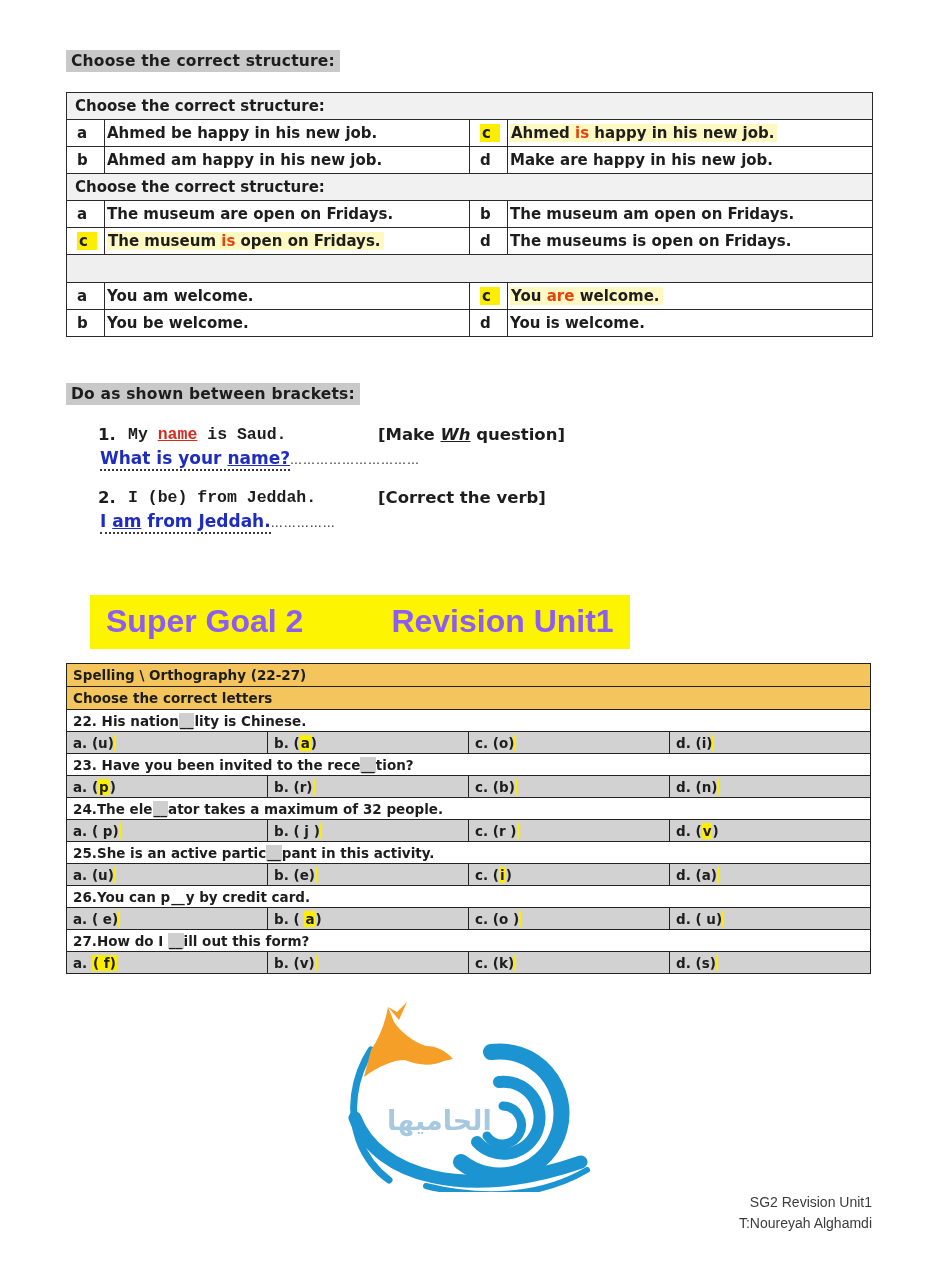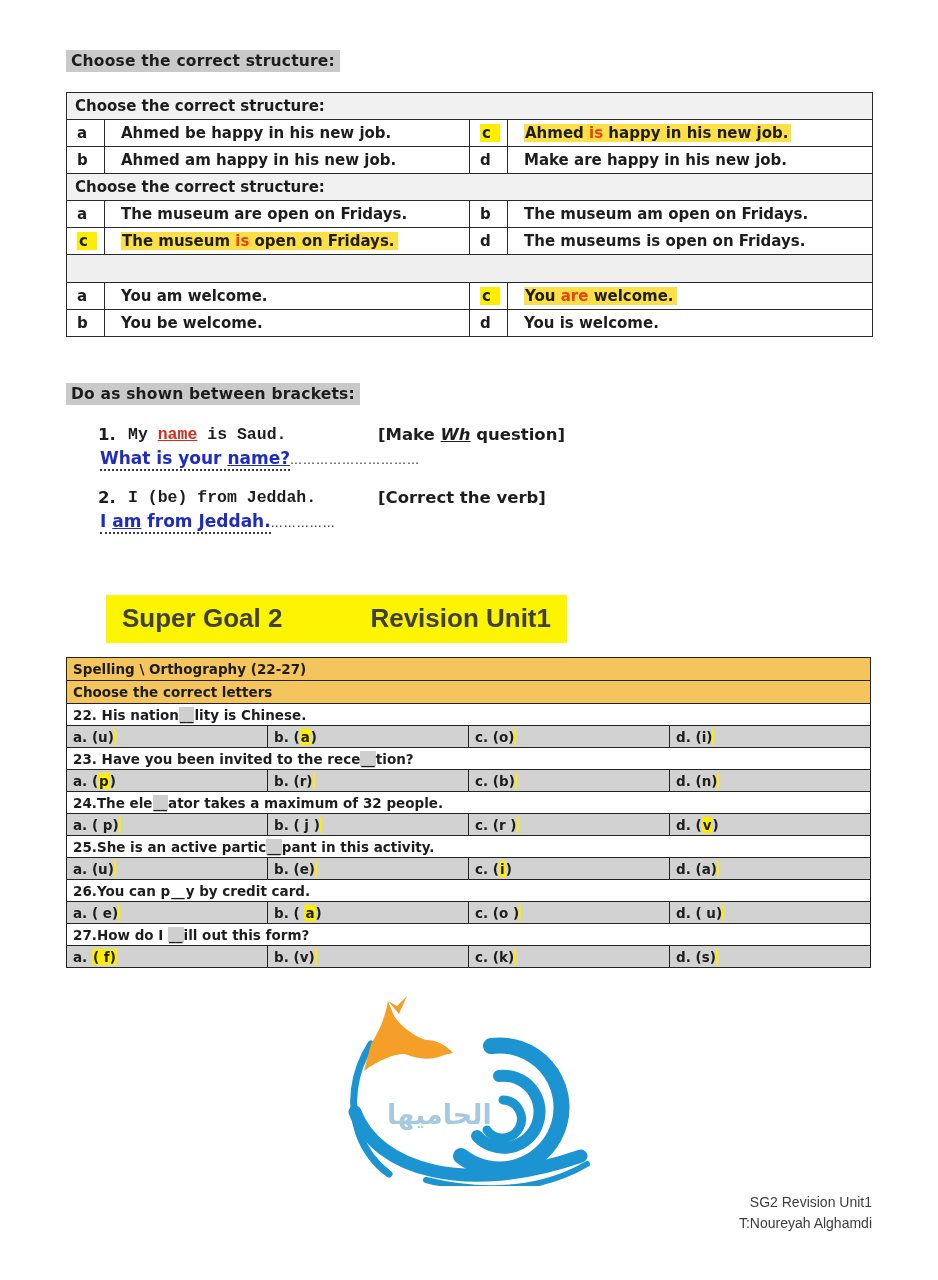--- a/index.html
+++ b/index.html
@@ -10,42 +10,42 @@
   
   .hwrap{margin:0;}
   .hwrap.first{padding-top:50px;}
   .h-gray{display:inline-block;background:#c9c9c9;padding:2px 5px;font-weight:700;font-size:15.5px;letter-spacing:.2px;}
 
   
   table.st{margin-top:20px;border-collapse:collapse;table-layout:fixed;width:806px;font-size:15px;font-weight:600;}
   table.st td{border:1.5px solid #2a2a2a;height:26px;padding:0 4px;overflow:hidden;white-space:nowrap;}
   table.st td.hd{background:#f1f1f1;padding-left:8px;}
   table.st td.lt{padding-left:10px;}
-  table.st td.tx{padding-left:16px;}
+  table.st td.tx{padding-left:2px;}
   table.st tr.empty td{background:#efefef;height:27px;}
   .yl{background:#fdee00;padding:0 9px 0 2px;}
-  .ymark{background:#fde047;padding:0 3px 0 1px;}
+  .ymark{background:#fef9c3;padding:0 3px 0 1px;}
   .rd{color:#e8430f;}
 
   
   .bsec{margin-top:46px;}
   .qline{display:flex;margin:20px 0 2px 32px;font-size:16.5px;font-weight:600;}
   .qline .num{width:30px;}
   .qline .qtext{width:250px;font-family:Liberation Mono, monospace;}
   .redword{color:#d62a1c;text-decoration:underline;}
   .wh{font-weight:800;font-style:italic;text-decoration:underline;}
   .ansline{margin:4px 0 10px 34px;font-size:17px;font-weight:700;color:#1f2dbf;}
   .aline{border-bottom:2px dotted #3b3b3b;padding-bottom:1px;}
   .aline .bld{font-weight:700;}
   .aline u{text-decoration:underline;}
   .dots{color:#2e2e2e;font-size:12px;font-weight:400;letter-spacing:1px;}
 
   
-  .banner{margin:54px 0 0 40px;display:inline-block;background:#fcf400;padding:8px 16px 9px 16px;
-          font-family:"Liberation Sans",sans-serif;font-weight:700;font-size:26px;color:#404040;}
+  .banner{margin:54px 0 0 24px;display:inline-block;background:#fcf400;padding:8px 16px 9px 16px;
+          font-family:"Liberation Sans",sans-serif;font-weight:700;font-size:32px;color:#8b5cf6;}
   .banner .bright{margin-left:88px;}
 
   
   table.sp{margin-top:14px;border-collapse:collapse;table-layout:fixed;width:672px;font-size:13.5px;font-weight:600;}
   table.sp td{border:1px solid #222;padding:1px 6px;height:19px;overflow:hidden;white-space:nowrap;}
   table.sp tr.oh td{background:#f4c55c;height:20px;}
   table.sp tr.qrow td{background:#ffffff;}
   table.sp tr.orow td{background:#d2d2d2;}
   .gap{background:#cfcfcf;padding:0 1px;}
   .gap.plain{background:transparent;}

